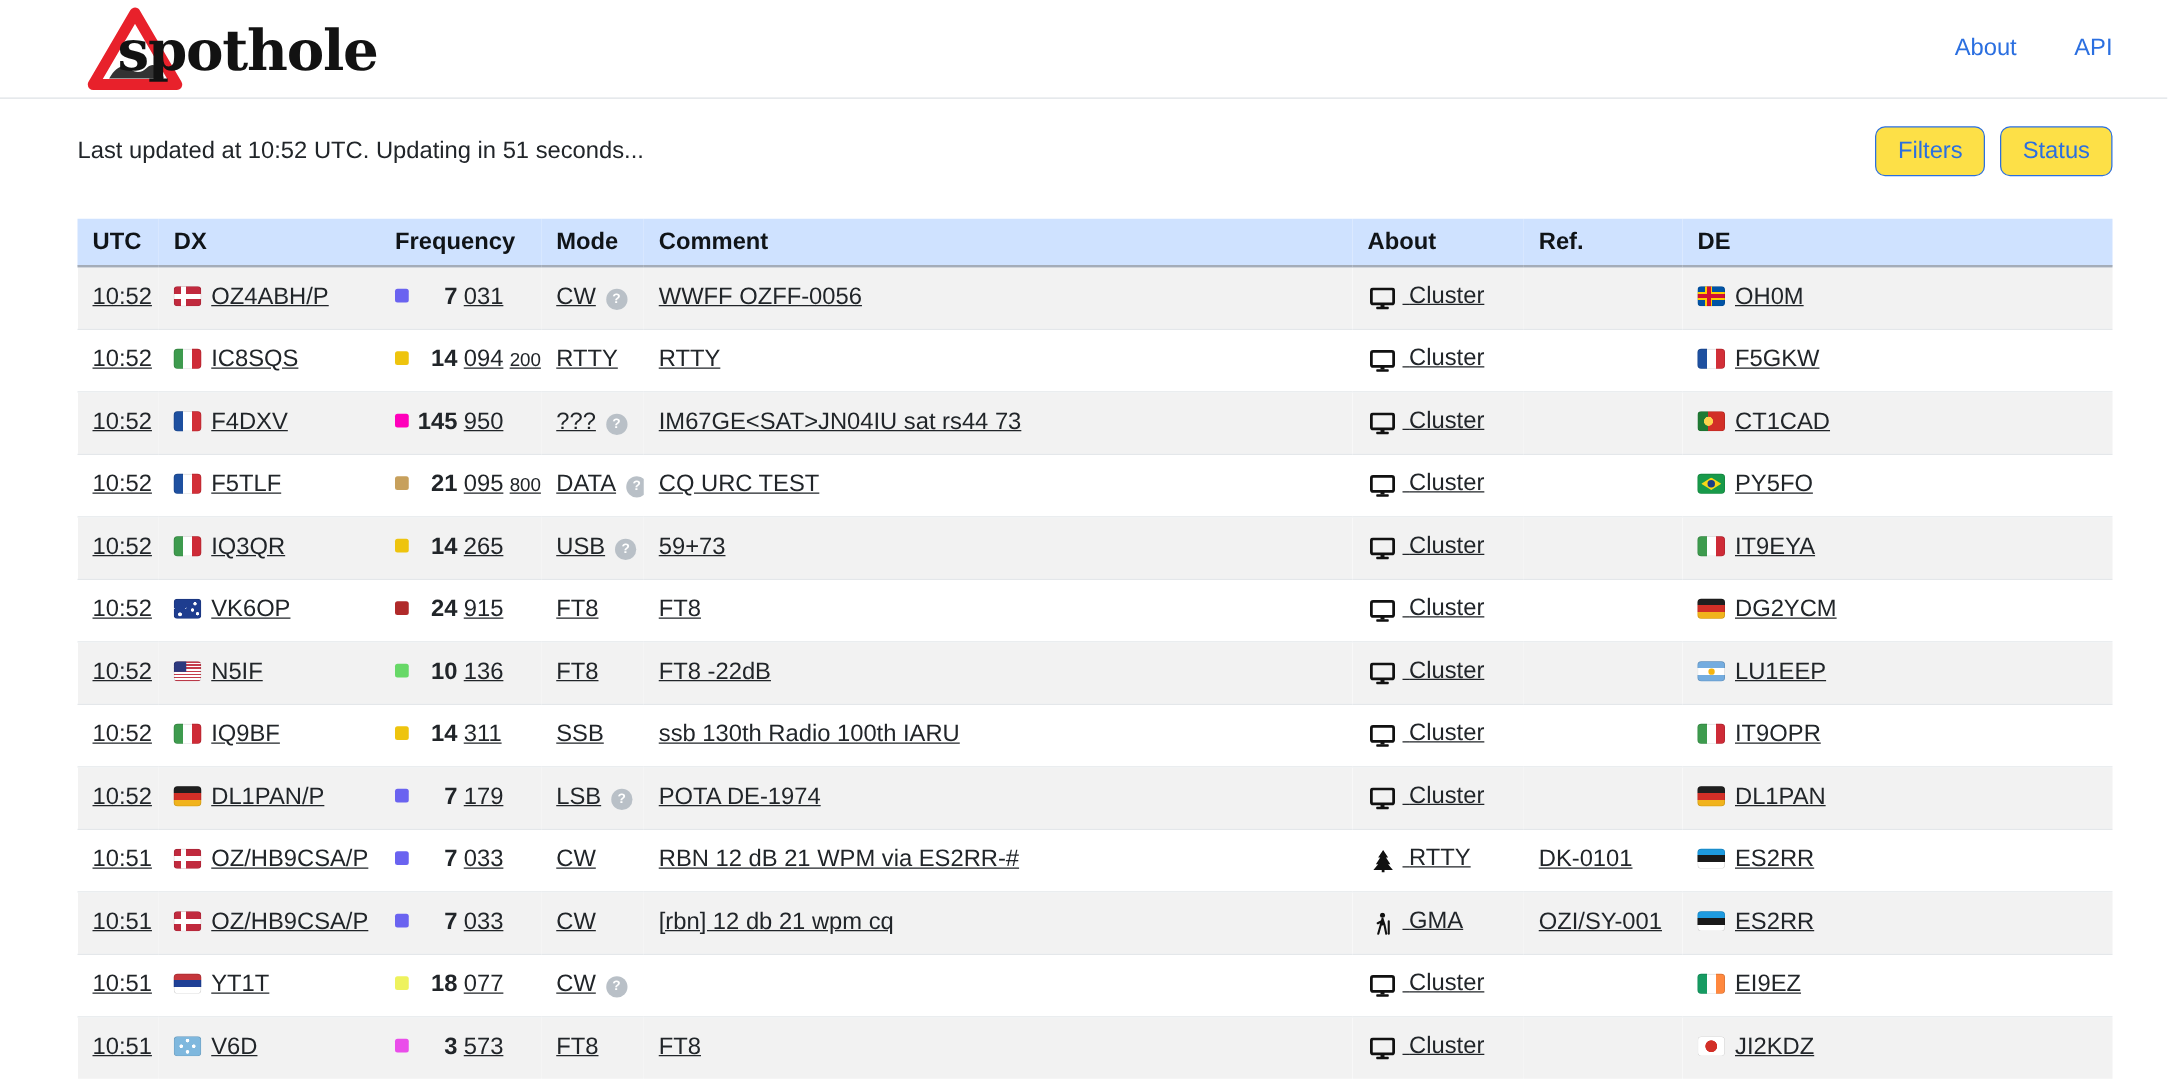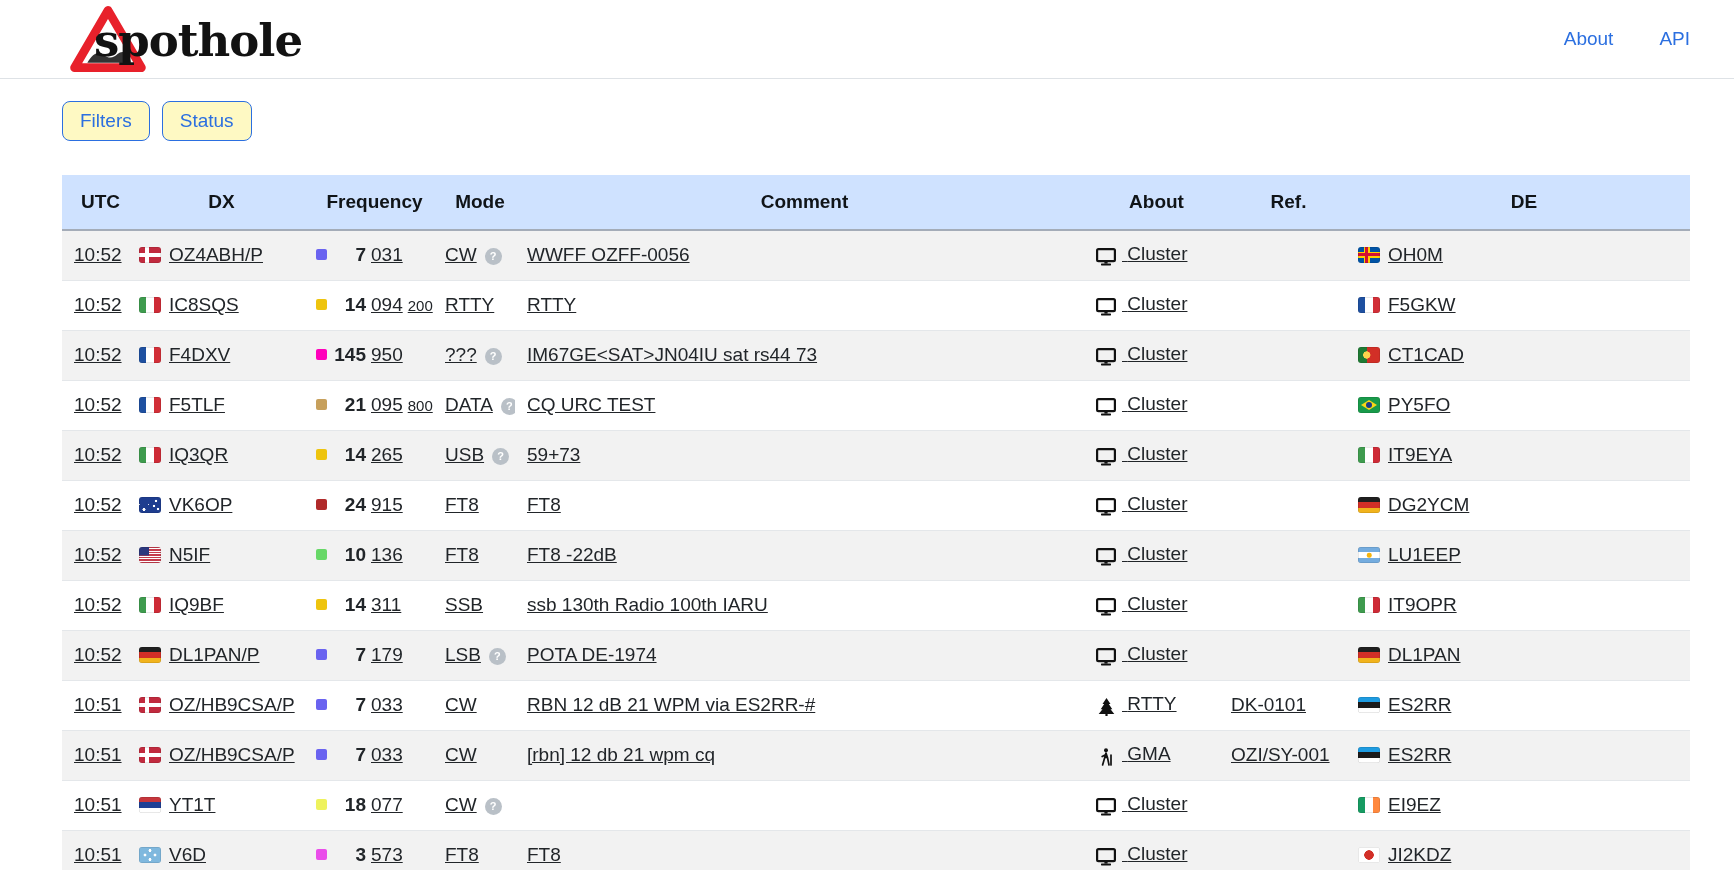--- a/index.html
+++ b/index.html
@@ -25,31 +25,31 @@
   .top-nav { display:flex; gap:46px; }
   .top-nav a { color:#2b6fe0; text-decoration:none; font-size:19px; }
 
   
   .status-row {
     margin-top:22px; display:flex; align-items:center; justify-content:space-between;
   }
   .last-updated { font-size:19px; color:#212529; }
   .action-buttons { display:flex; gap:12px; }
   .btn-outline {
-    font-family:inherit; font-size:19px; color:#2b6fe0; background:#fef9c3;
+    font-family:inherit; font-size:19px; color:#2b6fe0; background:#fde047;
     border:1px solid #2b6fe0; border-radius:8px; padding:8px 17px; cursor:pointer;
   }
 
   
   table.spots { width:100%; border-collapse:collapse; table-layout:fixed; margin-top:34px; font-size:19px; }
   col.c1{width:65px} col.c2{width:177px} col.c3{width:129px} col.c4{width:82px}
   col.c5{width:567px} col.c6{width:137px} col.c7{width:127px} col.c8{width:344px}
   thead th {
-    background:#cfe2ff; text-align:center; font-weight:700; color:#101418;
-    height:55px; padding:0 0 0 12px; border-bottom:2px solid #a4acb8;
+    background:#cfe2ff; text-align:left; font-weight:700; color:#101418;
+    height:38px; padding:0 0 0 12px; border-bottom:2px solid #a4acb8;
   }
   tbody td { height:50px; padding:0 0 0 12px; vertical-align:middle; white-space:nowrap; overflow:hidden; }
   tbody tr { border-top:1px solid #e4e7ea;text-decoration:underline; }
   tbody tr:nth-child(odd) { background:#f2f2f2; }
   tbody tr:nth-child(even) { background:#ffffff; }
 
   
   .band-dot { display:inline-block; width:11px; height:11px; border-radius:2px; vertical-align:1px; }
   .mhz { display:inline-block; min-width:34px; text-align:right; font-weight:700; margin-left:5px; }
   .khz { margin-left:5px; }
@@ -136,20 +136,21 @@
     </a>
     <nav class="top-nav">
       <a href="#">About</a>
       <a href="#">API</a>
     </nav>
   </div>
 </header>
 
 <main class="container">
   <div class="status-row">
+    <div class="last-updated">Last updated at 10:52 UTC. Updating in 51 seconds...</div>
     <div class="action-buttons">
       <button class="btn-outline">Filters</button>
       <button class="btn-outline">Status</button>
     </div>
   </div>
 
   <table class="spots">
     <colgroup>
       <col class="c1">
         <col class="c2">

